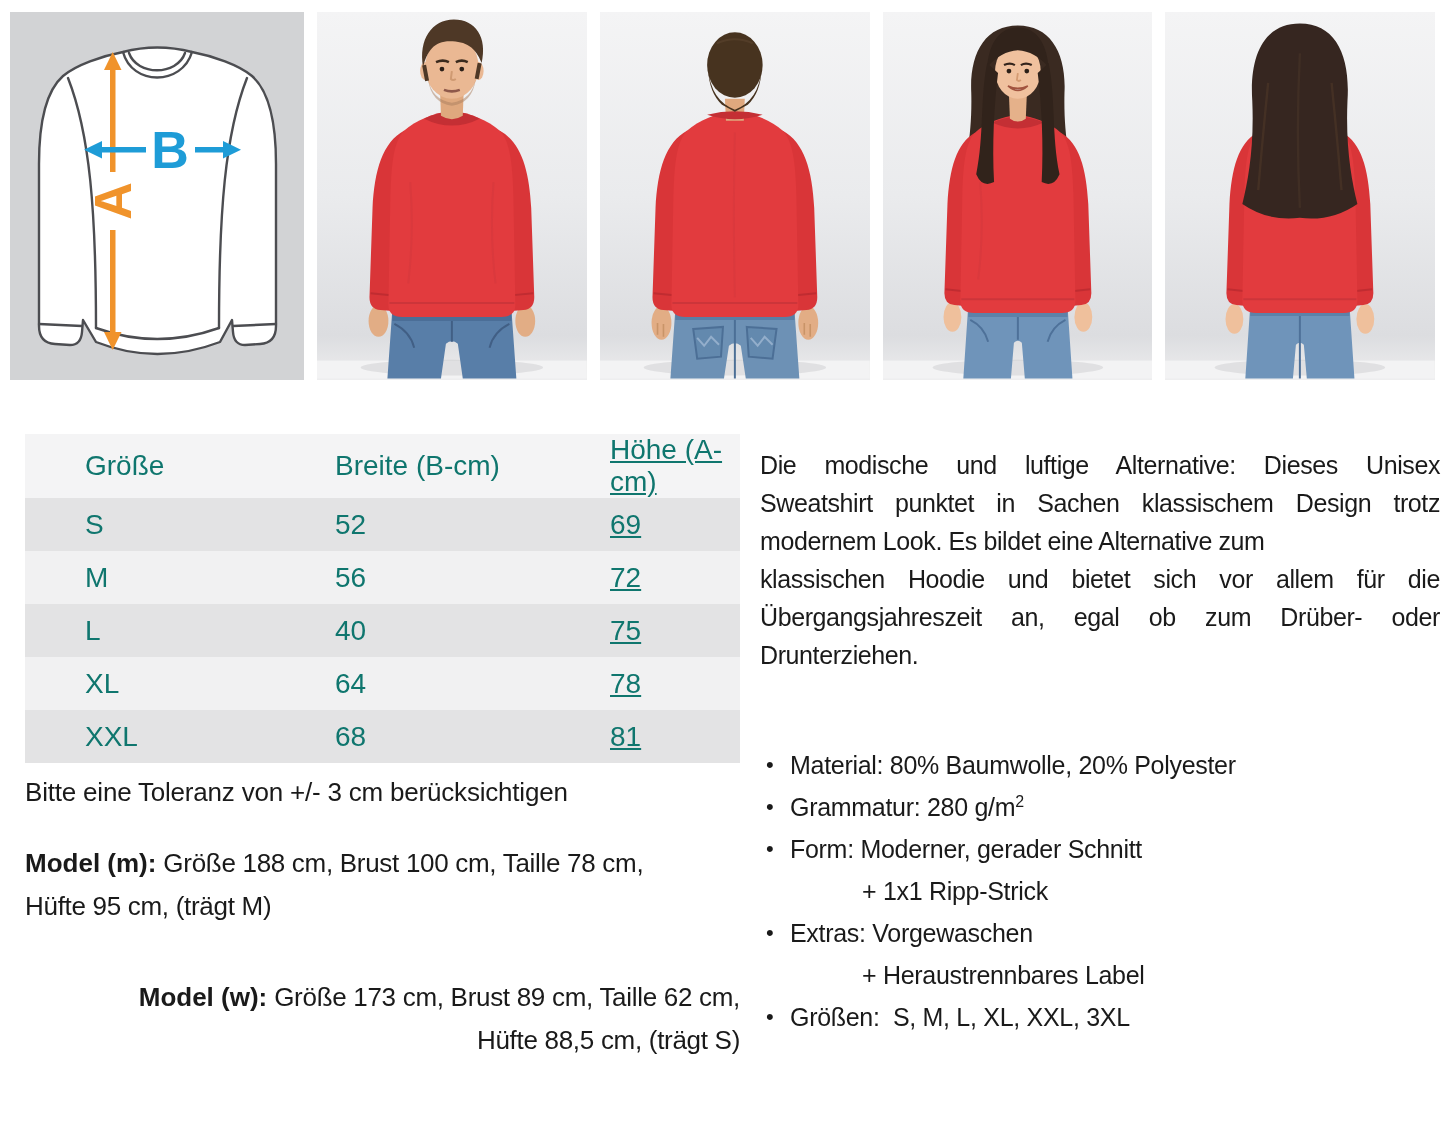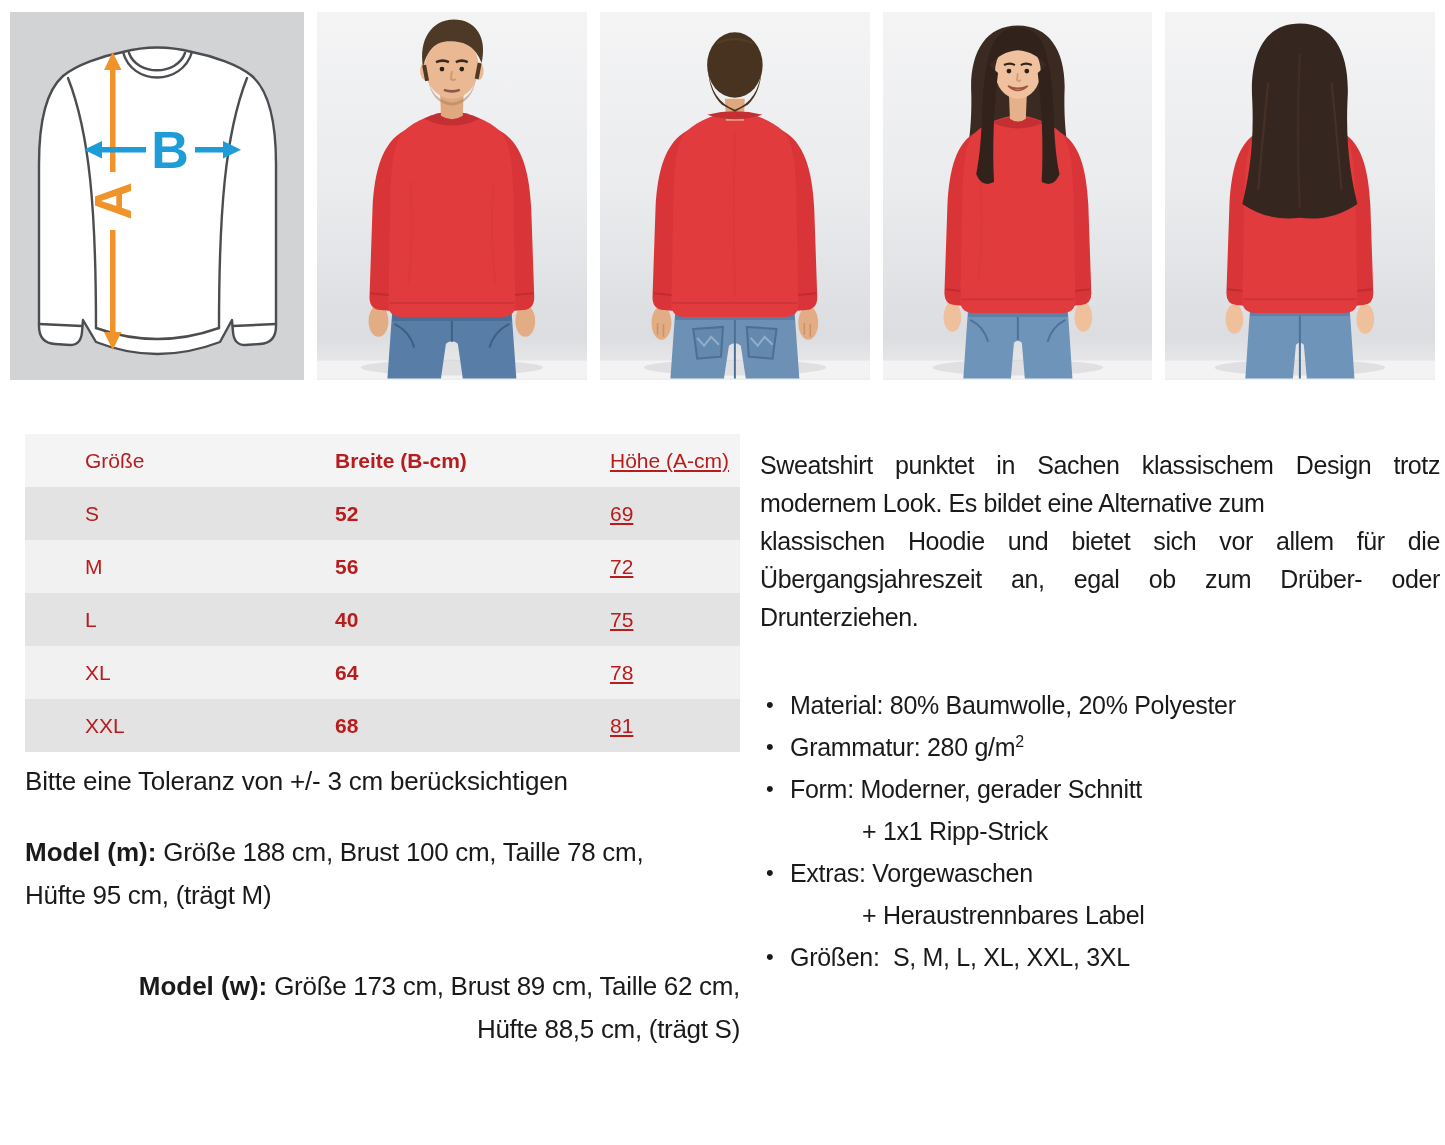--- a/index.html
+++ b/index.html
@@ -16,38 +16,38 @@
   .photo{
     flex:1 1 0;
     background:linear-gradient(180deg,#f4f4f5 0%,#eaebed 50%,#dcdde0 88%,#eeeeef 100%);
   }
   
   .content{display:flex;align-items:flex-start;padding:54px 0 0 25px;}
   .left-col{flex:0 0 715px;width:715px;}
   .right-col{width:680px;margin-left:20px;padding-top:12px;}
 
   
-  table.size{border-collapse:collapse;width:715px;color:#b91c1c;font-size:21px;table-layout:fixed;}
+  table.size{border-collapse:collapse;width:715px;color:#0f766e;font-size:28px;table-layout:fixed;}
   table.size th,table.size td{height:53px;font-weight:400;text-align:left;vertical-align:middle;padding:0;}
   table.size th:nth-child(1),table.size td:nth-child(1){width:230px;padding-left:60px;}
-  table.size th:nth-child(2),table.size td:nth-child(2){width:250px;padding-left:20px;font-weight:bold;}
+  table.size th:nth-child(2),table.size td:nth-child(2){width:250px;padding-left:20px;}
   table.size th:nth-child(3),table.size td:nth-child(3){padding-left:25px;text-decoration:underline;}
   table.size thead tr{background:#f4f4f5;}
   table.size tbody tr.shade-dark{background:#e3e3e4;}
   table.size tbody tr.shade-light{background:#f1f1f2;}
 
   .tolerance{margin:14px 0 0 0;font-size:26px;letter-spacing:-0.2px;}
   .model-block{margin-top:34px;font-size:26px;line-height:43px;letter-spacing:-0.3px;}
   .model-block + .model-block{margin-top:48px;text-align:right;}
   .model-block strong{font-weight:700;letter-spacing:0;}
 
   
   .desc-line{font-size:25px;line-height:38px;letter-spacing:-0.4px;white-space:nowrap;}
   .desc-line.justify{white-space:normal;text-align:justify;text-align-last:justify;text-justify:inter-word;}
-  .features{list-style:none;margin:48px 0 0 0;padding:0;font-size:25px;letter-spacing:-0.3px;}
+  .features{list-style:none;margin:70px 0 0 0;padding:0;font-size:25px;letter-spacing:-0.3px;}
   .features li{position:relative;padding-left:30px;line-height:42px;white-space:pre-wrap;}
   .features li::before{content:"•";position:absolute;left:6px;top:0;line-height:42px;font-size:22px;color:#1a1a1a;}
   .features li sup{font-size:16px;vertical-align:super;line-height:0;}
   .features .sub-line{padding-left:72px;line-height:42px;}
 </style>
 </head>
 <body>
 
 <div>
 
@@ -290,20 +290,21 @@
       </div>
 
       <div class="model-block">
         <div><strong>Model (w):</strong> <span>Größe 173 cm, Brust 89 cm, Taille 62 cm,</span></div>
         <div>Hüfte 88,5 cm, (trägt S)</div>
       </div>
     </div>
 
     <div class="right-col">
       <div>
+          <div class="desc-line justify">Die modische und luftige Alternative: Dieses Unisex</div>
           <div class="desc-line justify">Sweatshirt punktet in Sachen klassischem Design trotz</div>
           <div class="desc-line">modernem Look. Es bildet eine Alternative zum</div>
           <div class="desc-line justify">klassischen Hoodie und bietet sich vor allem für die</div>
           <div class="desc-line justify">Übergangsjahreszeit an, egal ob zum Drüber- oder</div>
           <div class="desc-line">Drunterziehen.</div>
         </div>
       <ul class="features">
           <li><span>Material: 80% Baumwolle, 20% Polyester</span></li>
           <li><span>Grammatur: 280 g/m</span><sup>2</sup></li>
           <li><span>Form: Moderner, gerader Schnitt</span><div class="sub-line">+ 1x1 Ripp-Strick</div></li>

